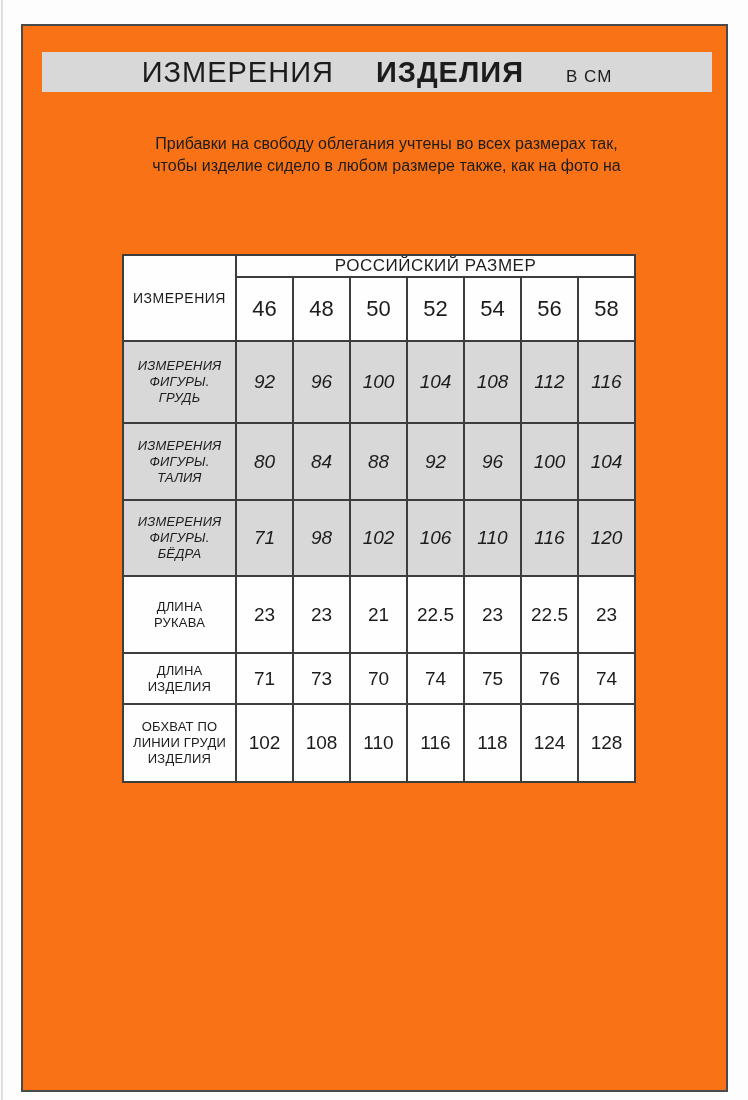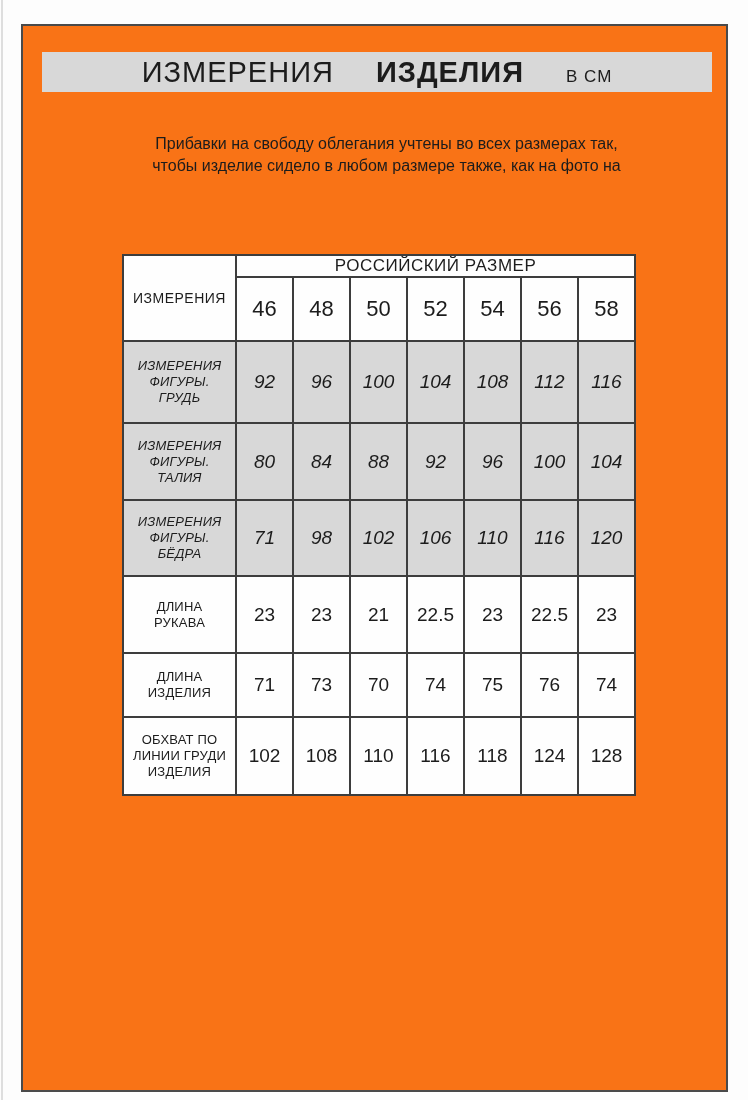--- a/index.html
+++ b/index.html
@@ -69,21 +69,21 @@
   td.group-label { font-size: 17px; letter-spacing: .5px; height: 22px; background: #fefefe; }
   tr.size-row { height: 64px; }
   td.size-cell { font-size: 22px; font-weight: 400; background: #fefefe; }
   td.label-cell { font-size: 13px; line-height: 16px; padding: 2px 7px; letter-spacing: .2px; }
   td.value-cell { font-size: 19px; }
   tbody tr.shaded { background: #d8d8d8; font-style: italic; }
   tbody tr:nth-child(1) { height: 82px; }
   tbody tr:nth-child(2) { height: 77px; }
   tbody tr:nth-child(3) { height: 76px; }
   tbody tr:nth-child(4) { height: 77px; }
-  tbody tr:nth-child(5) { height: 64px; }
+  tbody tr:nth-child(5) { height: 51px; }
   tbody tr:nth-child(6) { height: 78px; }
 </style>
 </head>
 <body>
 
 <div class="scan-edge"></div>
 
 <div class="frame">
 
   <div class="title-bar">

